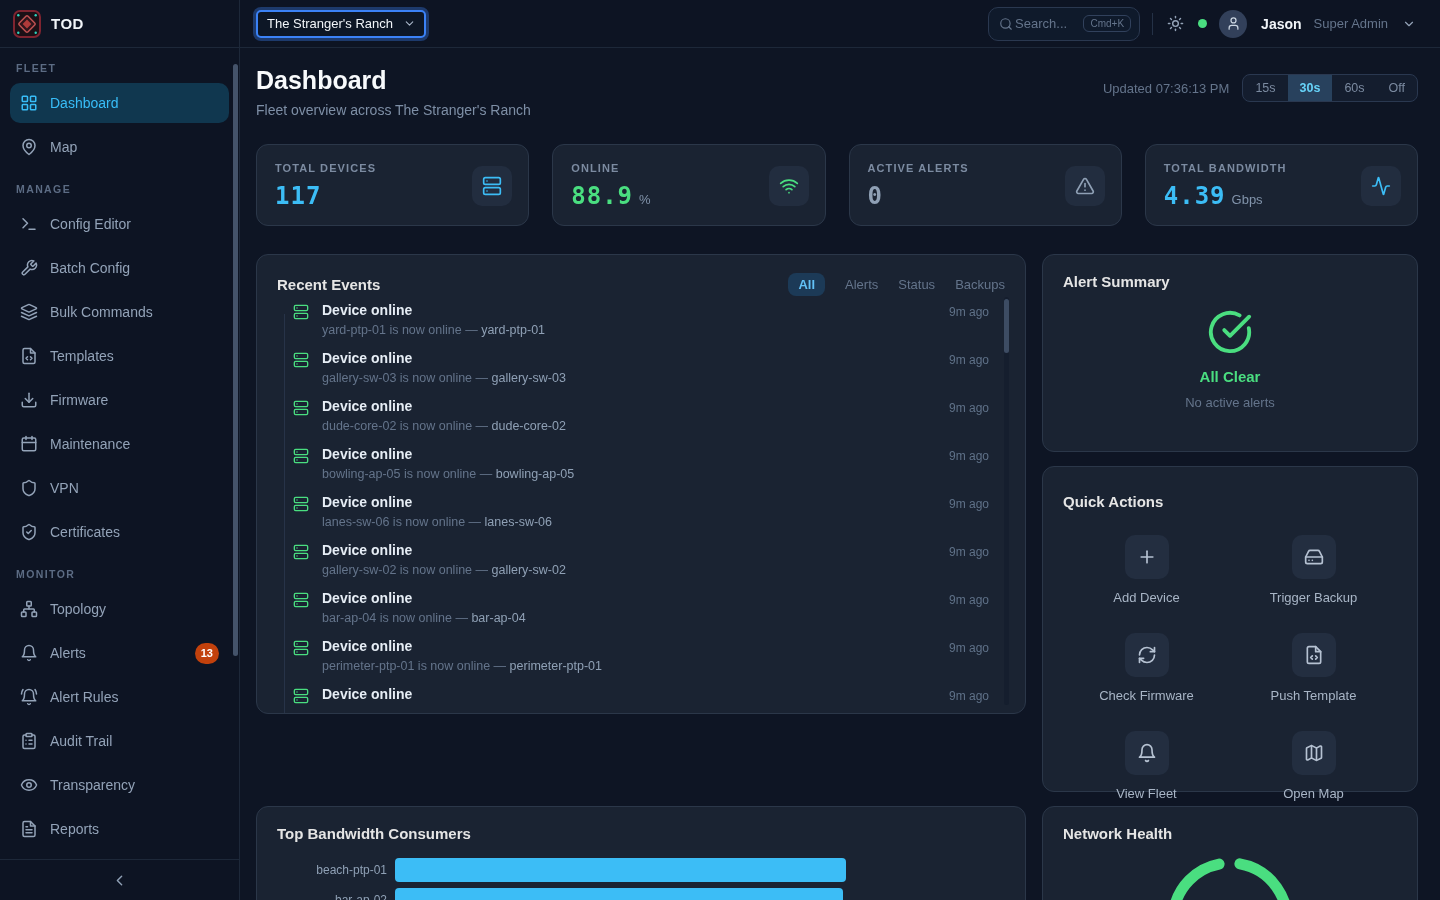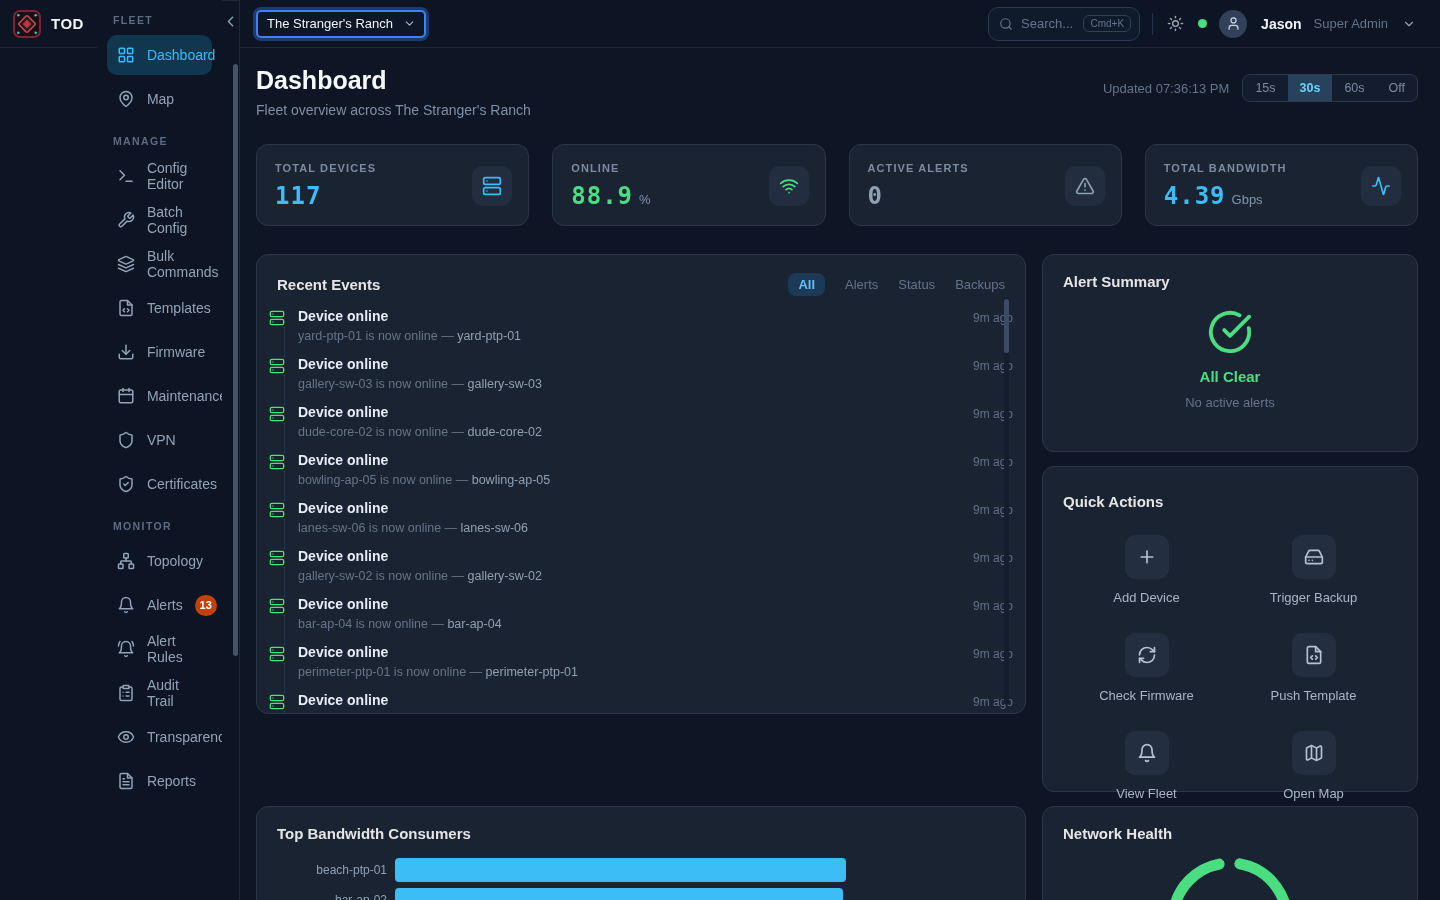--- a/index.html
+++ b/index.html
@@ -6,39 +6,39 @@
   html,body { margin:0; width:1440px; height:900px; overflow:hidden; }
   body {
     background:#0e1524;
     font-family:"Liberation Sans", sans-serif;
     color:#e2e8f0;
     -webkit-font-smoothing:antialiased;
   }
   .app { display:flex; height:100%; }
 
   
-  .sidebar { width:240px; min-width:240px; background:#0d1423; border-right:1px solid #1d2839; display:flex; flex-direction:row; position:relative; }
+  .sidebar { width:240px; min-width:240px; background:#0d1423; border-right:1px solid #1d2839; display:flex; flex-direction:column; position:relative; }
   .logo-row { height:48px; min-height:48px; display:flex; align-items:center; gap:10px; padding:0 13px; border-bottom:1px solid #1d2839; }
   .logo-text { font-weight:700; font-size:15px; letter-spacing:.5px; color:#f1f5f9; }
   .sidebar-nav { flex:1; padding:12px 10px 0; overflow:hidden; }
   .nav-section-label { font-size:10.5px; font-weight:700; letter-spacing:1.4px; color:#5c6c84; margin:16px 6px 9px; }
   .nav-section:first-child .nav-section-label { margin-top:2px; }
   .nav-item { display:flex; align-items:center; gap:12px; height:40px; padding:0 10px; border-radius:10px; color:#93a3b8; font-size:14px; margin-bottom:4px; cursor:pointer; }
   .nav-item .ic { width:18px; height:18px; display:flex; align-items:center; justify-content:center; flex:none; }
   .nav-item.active { background:#10374f; color:#38bdf8; }
   .nav-badge { margin-left:auto; background:#c2410c; color:#fff; font-size:11px; font-weight:700; min-width:22px; height:21px; border-radius:11px; display:flex; align-items:center; justify-content:center; padding:0 6px; }
   .sidebar-scroll-thumb { position:absolute; top:64px; right:1px; width:5px; height:592px; background:#44536a; border-radius:3px; }
   .sidebar-footer { height:41px; min-height:41px; border-top:1px solid #1d2839; display:flex; align-items:center; justify-content:center; color:#8fa0b5; cursor:pointer; }
 
   
   .main { flex:1; display:flex; flex-direction:column; min-width:0; }
   .topbar { height:48px; min-height:48px; border-bottom:1px solid #1d2839; display:flex; align-items:center; justify-content:space-between; padding:0 22px 0 16px; background:#0d1423; }
   .site-select { display:flex; align-items:center; gap:10px; height:28px; padding:0 8px 0 9px; background:#0d1726; border:2px solid #3b82f6; border-radius:5px; box-shadow:0 0 0 3px rgba(59,130,246,.35); font-size:13px; color:#f1f5f9; cursor:pointer; }
   .topbar-right { display:flex; align-items:center; gap:12px; }
-  .searchbox { display:flex; align-items:center; gap:8px; width:152px; height:34px; border:1px solid #2a3850; background:#0f1a2b; border-radius:10px; padding:0 8px 0 10px; color:#64748b; font-size:13px; cursor:text; }
+  .searchbox { display:flex; align-items:center; gap:2px; width:152px; height:34px; border:1px solid #2a3850; background:#0f1a2b; border-radius:10px; padding:0 8px 0 10px; color:#64748b; font-size:13px; cursor:text; }
   .kbd { border:1px solid #31415c; border-radius:6px; font-size:10px; padding:2px 6px; color:#64748b; margin-left:auto; white-space:nowrap; }
   .tb-divider { width:1px; height:22px; background:#243146; }
   .icon-btn { background:none; border:none; color:#94a3b8; display:flex; align-items:center; cursor:pointer; padding:2px; }
   .status-dot { width:9px; height:9px; border-radius:50%; background:#4ade80; }
   .avatar { width:28px; height:28px; border-radius:50%; background:#32405a; display:flex; align-items:center; justify-content:center; color:#cbd5e1; }
   .user-name { font-size:14px; font-weight:600; color:#f1f5f9; margin-left:2px; }
   .user-role { font-size:13px; color:#64748b; }
 
   
   .content { flex:1; padding:18px 22px 0 16px; overflow:hidden; }
@@ -65,21 +65,21 @@
   .col-right { width:376px; min-width:376px; display:flex; flex-direction:column; gap:14px; }
   .card { background:#1a2332; border:1px solid #2b3749; border-radius:12px; }
   .card-title { font-size:15px; font-weight:600; color:#e5e5e5; }
 
   
   .events-card { height:460px; padding:18px 0 0; display:flex; flex-direction:column; position:relative; overflow:hidden; }
   .events-head { display:flex; justify-content:space-between; align-items:center; padding:0 20px; }
   .tabs { display:flex; align-items:center; gap:20px; }
   .tab { font-size:13px; color:#64748b; background:none; border:none; cursor:pointer; padding:0; font-family:inherit; }
   .tab.active { background:#1c3a57; color:#62c1f6; padding:4px 10px; border-radius:8px; font-weight:600; }
-  .events-list { flex:1; margin-top:6px; padding:6px 12px 0; position:relative; }
+  .events-list { flex:1; padding:6px 36px 0; position:relative; }
   .events-list::before { content:""; position:absolute; left:27px; top:18px; bottom:12px; width:1px; background:#273348; }
   .ev-row { display:flex; align-items:flex-start; gap:13px; height:48px; position:relative; }
   .ev-ic { width:16px; height:16px; color:#4ade80; background:#1a2332; position:relative; z-index:1; margin-top:2px; flex:none; }
   .ev-main { flex:1; min-width:0; }
   .ev-title { font-size:14px; font-weight:600; color:#e6edf5; }
   .ev-sub { font-size:12.5px; color:#64748b; margin-top:5px; white-space:nowrap; }
   .ev-dev { color:#8fa0b5; }
   .ev-time { font-size:12px; color:#5f7188; padding-top:3px; white-space:nowrap; }
   .ev-scrollbar { position:absolute; right:16px; top:42px; width:5px; bottom:8px; border-radius:3px; background:#151e2e; }
   .ev-scroll-thumb { position:absolute; top:2px; left:0; width:5px; height:54px; background:#3d4c63; border-radius:3px; }

